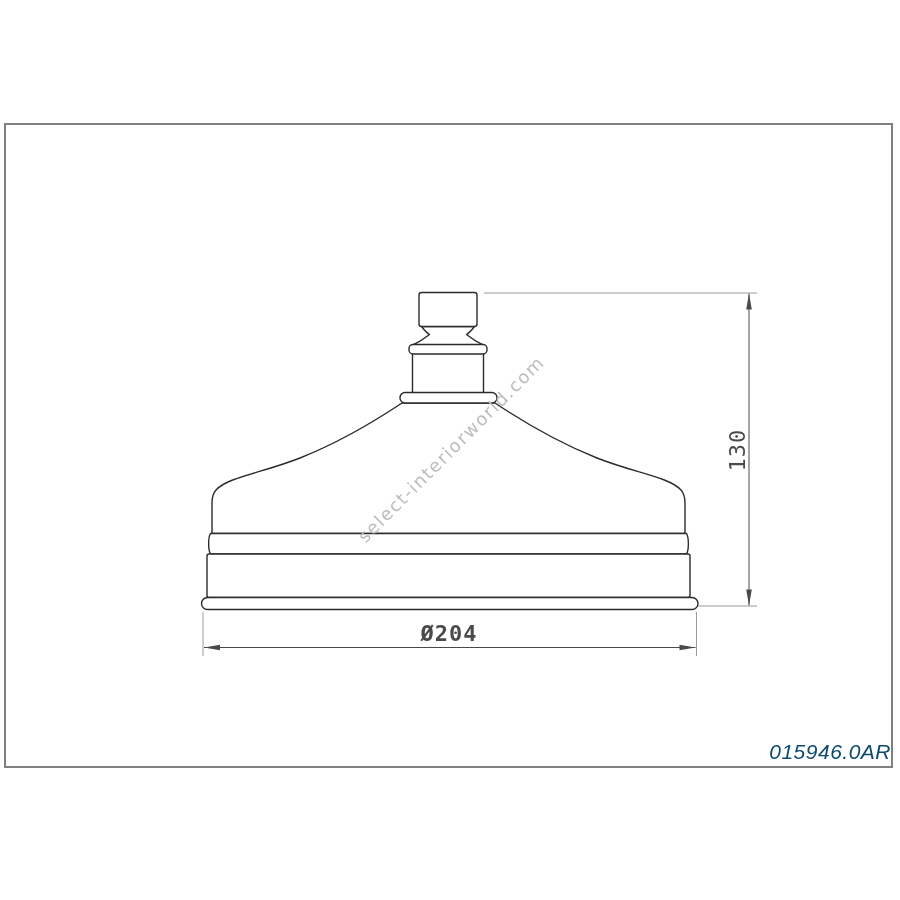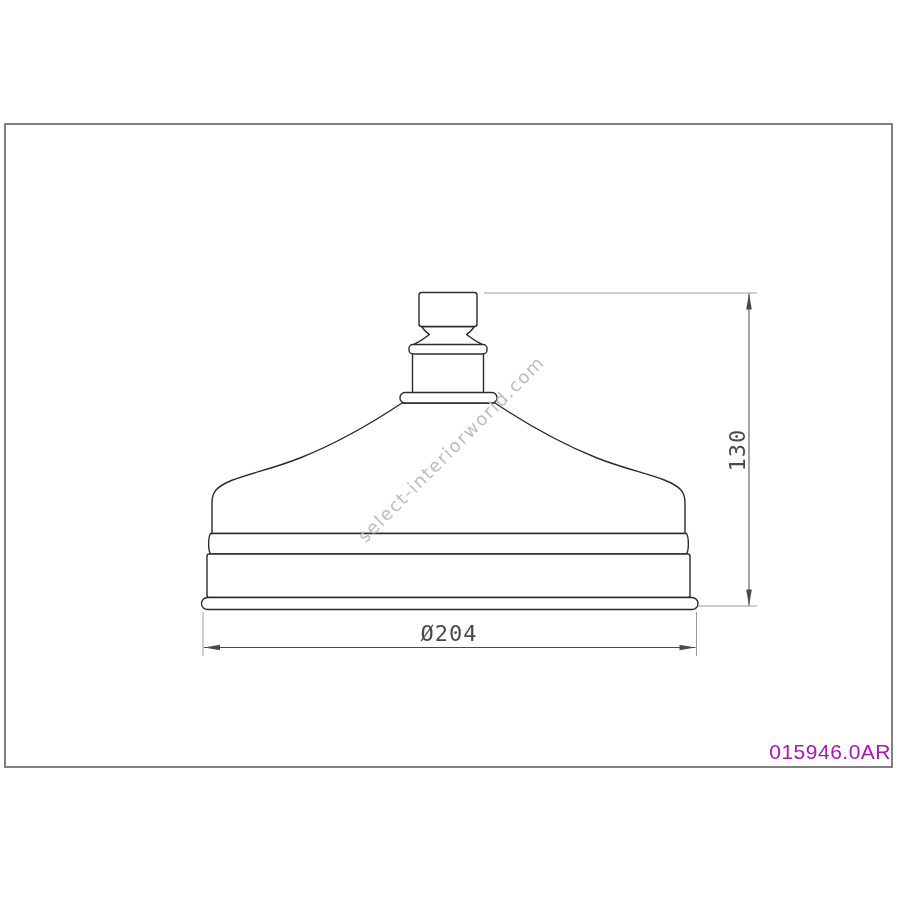--- a/index.html
+++ b/index.html
@@ -14,32 +14,32 @@
   svg.drawing{position:absolute;left:0;top:0;}
   .outline{fill:#ffffff;stroke:var(--outline,#2b2b2b);stroke-width:1.4;stroke-linejoin:round;stroke-linecap:round;}
   .dimline{fill:none;stroke:var(--dimension_line,#4a4a4a);stroke-width:1;}
   .dimarrow{fill:var(--dimension_line,#4a4a4a);stroke:none;}
   .extline{fill:none;stroke:var(--extension_line,#9c9c9c);stroke-width:1;}
   .dim-label{
     position:absolute;color:var(--dimension_line,#3a3a3a);
     font-family:"DejaVu Sans Mono", monospace;font-size:22px;line-height:22px;
     letter-spacing:1px;white-space:nowrap;
   }
-  .dim-label.diameter{left:449px;top:623px;transform:translateX(-50%);}
+  .dim-label.diameter{left:449px;top:623px;transform:translateX(-50%);font-weight:bold;}
   .dim-label.height{left:738px;top:450px;transform:translate(-50%,-50%) rotate(-90deg);}
   .watermark{
     position:absolute;left:451px;top:449px;
     transform:translate(-50%,-50%) rotate(-45deg);
     color:var(--watermark,#bdbdbd);font-family:"DejaVu Sans", sans-serif;
     font-size:18px;letter-spacing:1.5px;white-space:nowrap;
   }
   .part-number{
     position:absolute;right:9px;top:740px;
-    color:#a21caf;font-family:"Liberation Sans", sans-serif;
-    font-size:21px;letter-spacing:0.5px;white-space:nowrap;
+    color:#0c4a6e;font-family:"Liberation Sans", sans-serif;
+    font-size:21px;letter-spacing:0.5px;white-space:nowrap;font-style:italic;
   }
 </style>
 </head>
 <body>
 
 <div class="page">
 
   <div class="sheet-border"></div>
 
   <svg class="drawing" width="900" height="900" viewBox="0 0 900 900">

